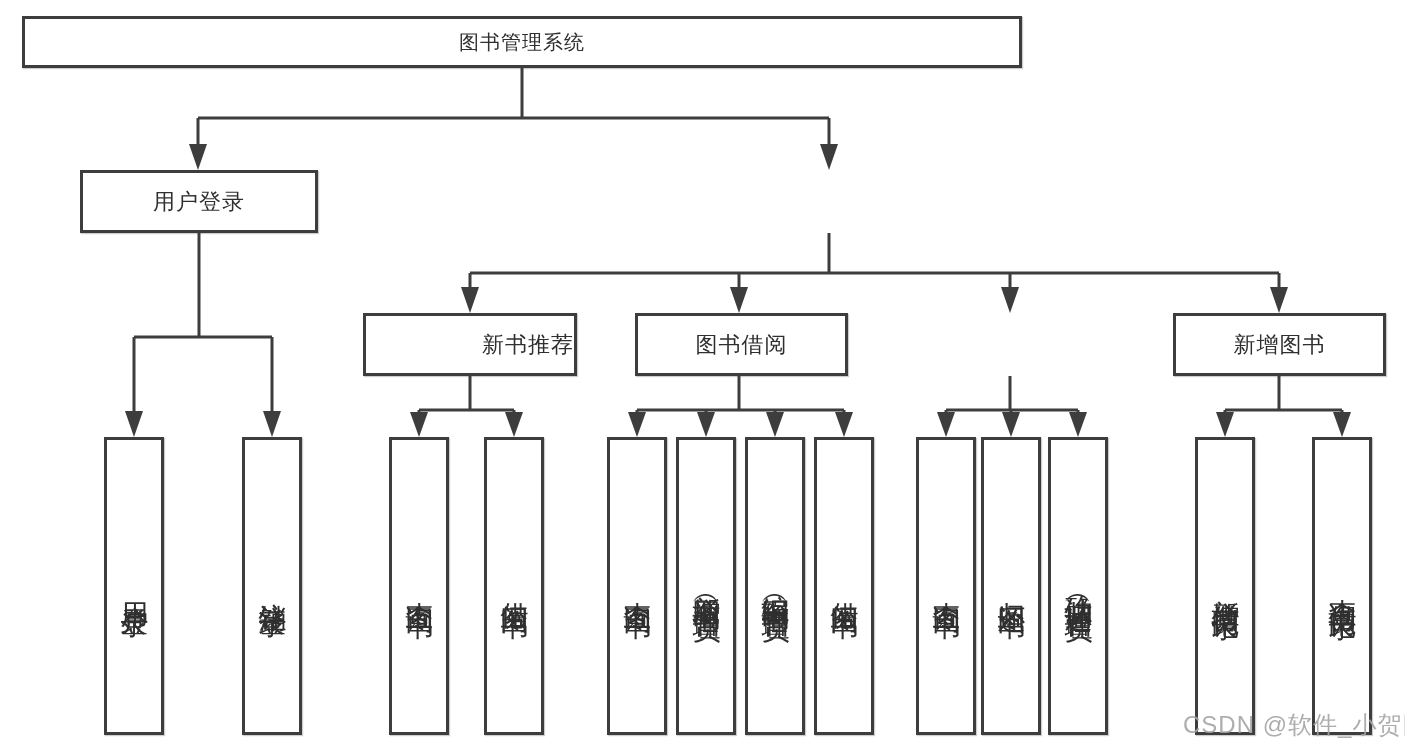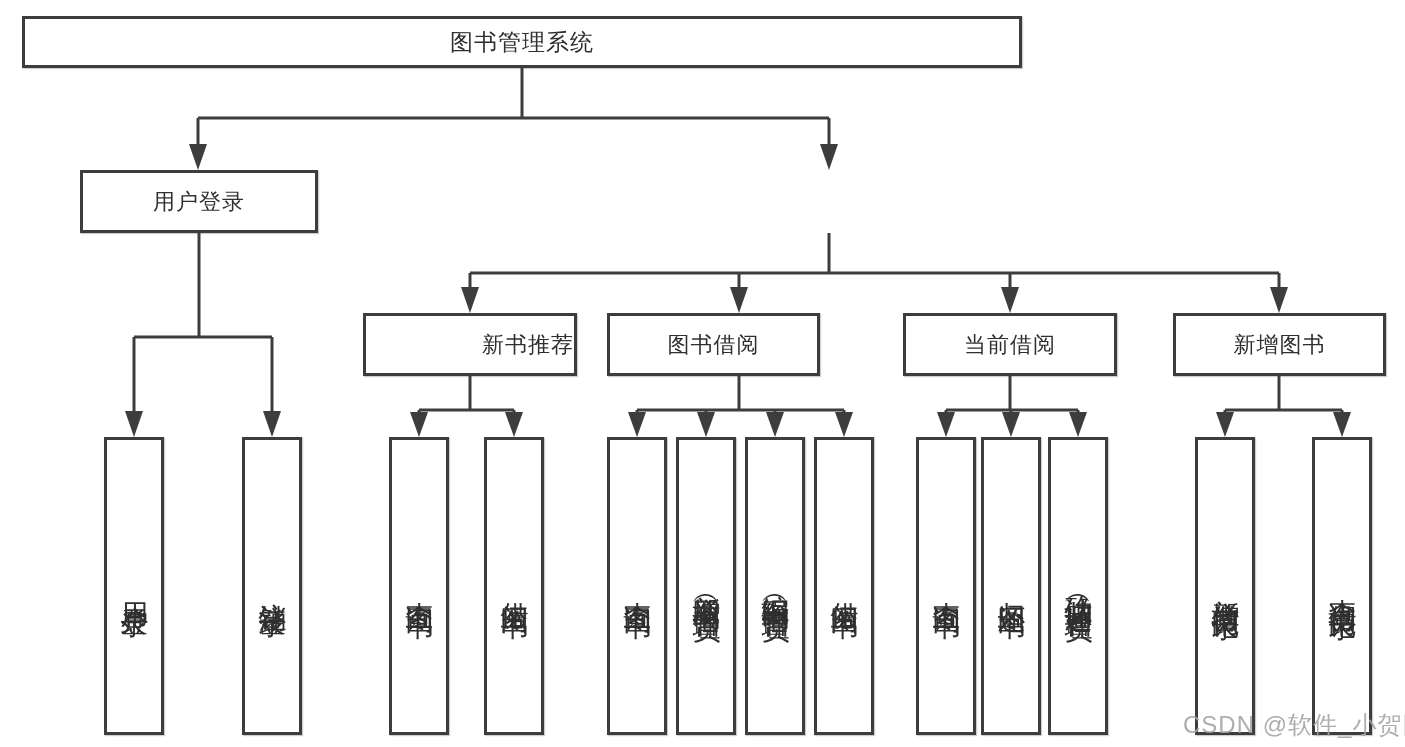--- a/index.html
+++ b/index.html
@@ -28,21 +28,21 @@
     border: 3px solid #3d3d3d;
     background: #ffffff;
     display: flex;
     align-items: center;
     justify-content: center;
     color: #2f2f2f;
     z-index: 1;
     box-shadow: 1px 1px 1px rgba(60,60,60,0.25);
   }
   .hnode { font-size: 22px; letter-spacing: 1px; }
-  .root  { font-size: 23px; }
+  .root  { font-size: 20px; }
   .leaf .vtext {
     writing-mode: vertical-rl;
     font-size: 28px;
     letter-spacing: 3px;
     line-height: 1;
   }
   .watermark {
     position: absolute;
     left: 1183px;
     top: 709px;
@@ -132,25 +132,22 @@
     <span>图书管理系统</span>
   </div>
 
   <div class="node hnode" style="left:80px; top:170px; width:238px; height:63px;">
     <span>用户登录</span>
   </div>
 
   <div class="node hnode" style="left:363px; top:313px; width:214px; height:63px;justify-content:flex-end;">
     <span>新书推荐</span>
   </div>
-  <div class="node hnode" style="left:607px; top:313px; width:213px; height:63px;">
+  <div class="node hnode" style="left:635px; top:313px; width:213px; height:63px;">
     <span>图书借阅</span>
-  </div>
-  <div class="node hnode" style="left:903px; top:313px; width:214px; height:63px;">
-    <span>当前借阅</span>
   </div>
   <div class="node hnode" style="left:1173px; top:313px; width:213px; height:63px;">
     <span>新增图书</span>
   </div>
 
   <div class="node leaf" style="left:104px; top:437px; width:60px; height:298px;">
     <span class="vtext">用户登录</span>
   </div>
   <div class="node leaf" style="left:242px; top:437px; width:60px; height:298px;">
     <span class="vtext">注销登录</span>

